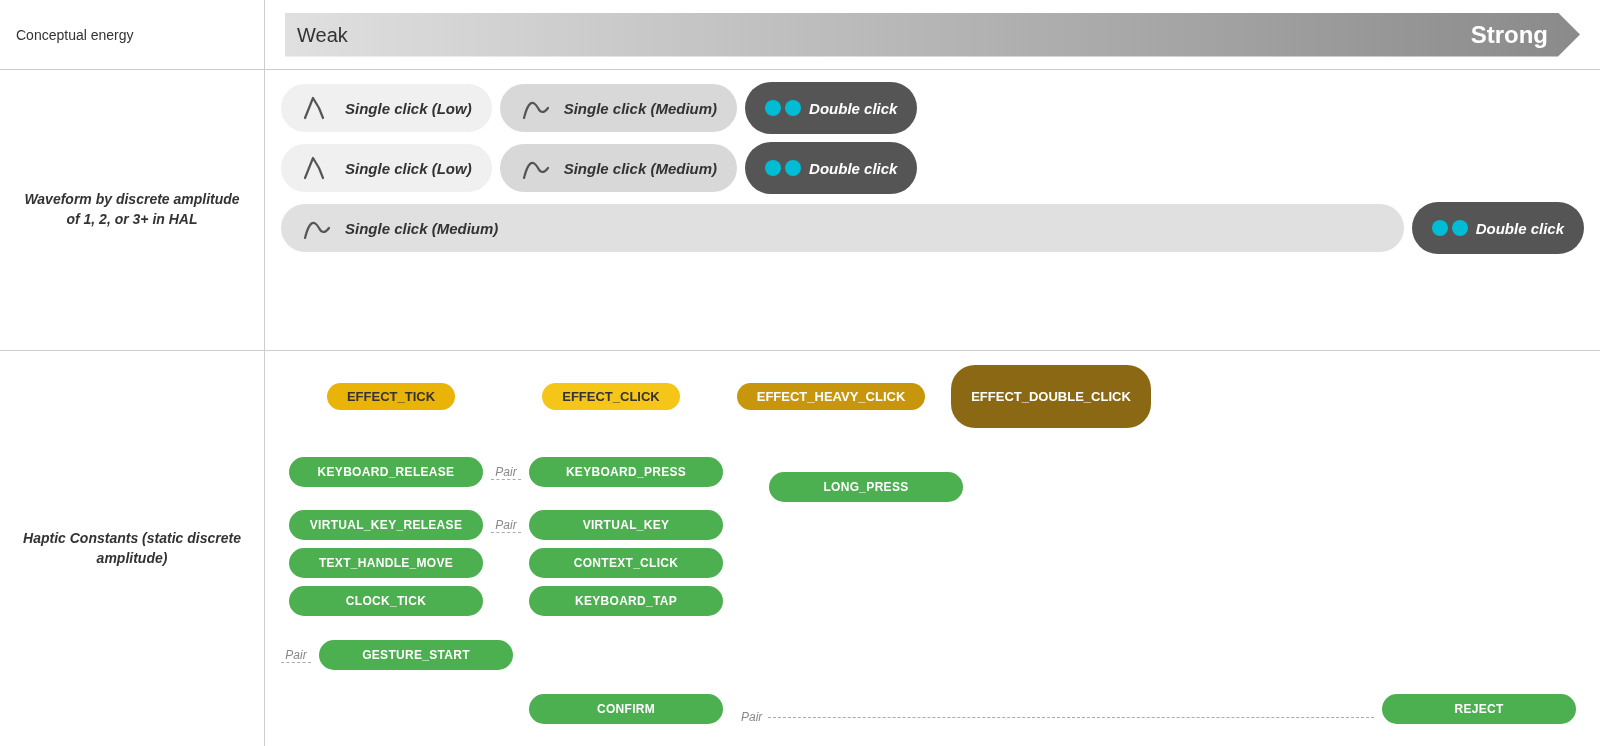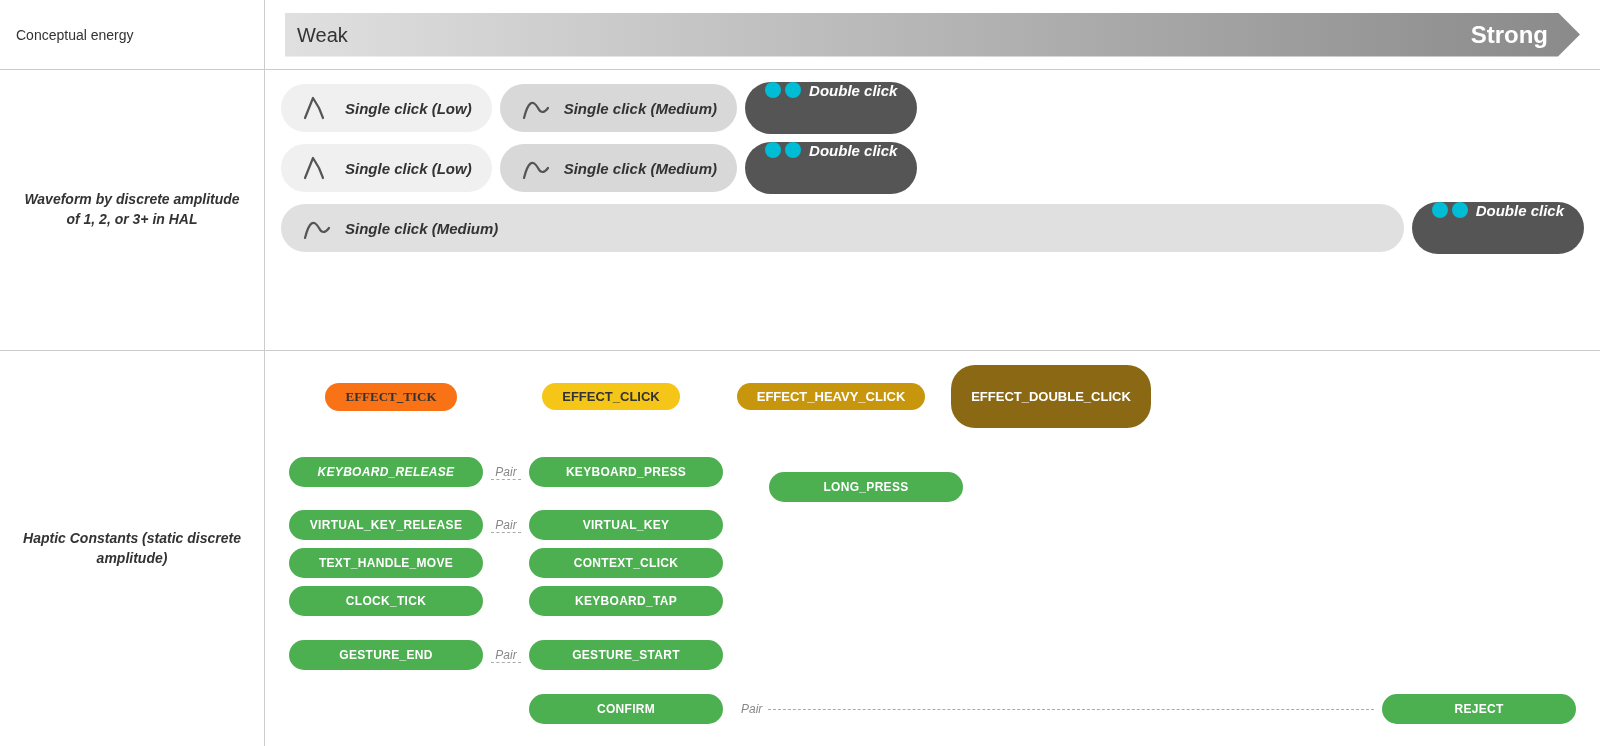--- a/index.html
+++ b/index.html
@@ -142,20 +142,21 @@
       flex-shrink: 0;
     }
 
     
     .double-click-pill {
       background: #555;
       border-radius: 30px;
       padding: 0 20px;
       height: 52px;
       display: flex;
+      align-items: center;
       gap: 8px;
       font-size: 15px;
       font-style: italic;
       font-weight: bold;
       color: #fff;
       flex-shrink: 0;
     }
 
     .double-dot-icon {
       display: flex;
@@ -193,21 +194,21 @@
     }
 
     .effect-tag {
       border-radius: 24px;
       padding: 6px 20px;
       font-size: 13px;
       font-weight: bold;
       color: #333;
     }
 
-    .effect-tag-light { background: #f97316; font-family: Liberation Serif, serif; }
+    .effect-tag-light { background: #eab308; }
     .effect-tag-medium { background: #f5c518; }
     .effect-tag-dark { background: #c8960c; color: #fff; }
 
     .haptic-btn {
       background: #4caf50;
       color: #fff;
       border-radius: 24px;
       padding: 8px 14px;
       font-size: 12px;
       font-weight: bold;
@@ -360,21 +361,21 @@
       <div class="effect-col-tag">
         <div class="effect-tag" style="background:#8b6914; color:#fff; border-radius:24px; padding:24px 20px; font-size:13px; font-weight:bold;">
           <span>EFFECT_DOUBLE_CLICK</span>
         </div>
       </div>
     </div>
 
     <div style="position:relative;">
 
       <div class="haptic-row">
-        <div style="width:210px; padding:12px 8px;font-style:italic;">
+        <div style="width:210px; padding:12px 8px;">
           <div class="haptic-btn">KEYBOARD_RELEASE</div>
         </div>
         <div style="width:30px; display:flex; flex-direction:column; align-items:center;">
           <span class="pair-text">Pair</span>
           <div style="width:1px; height:0; border-top:1.5px dashed #aaa; width:30px;"></div>
         </div>
         <div style="width:210px; padding:0 8px;">
           <div class="haptic-btn">KEYBOARD_PRESS</div>
         </div>
         <div style="width:30px;"></div>
@@ -410,33 +411,30 @@
         <div style="width:210px; padding:0 8px;">
           <div class="haptic-btn">CLOCK_TICK</div>
         </div>
         <div style="width:30px;"></div>
         <div style="width:210px; padding:0 8px;">
           <div class="haptic-btn">KEYBOARD_TAP</div>
         </div>
       </div>
 
       <div class="haptic-row">
-        <div style="width:210px; padding:0 8px;">
-          <div class="haptic-btn">GESTURE_END</div>
-        </div>
         <div style="width:30px; display:flex; flex-direction:column; align-items:center;">
           <span class="pair-text">Pair</span>
           <div style="width:30px; border-top:1.5px dashed #aaa;"></div>
         </div>
         <div style="width:210px; padding:16px 8px;">
           <div class="haptic-btn">GESTURE_START</div>
         </div>
       </div>
 
-      <div class="haptic-row" style="align-items:center;">
+      <div class="haptic-row" style="align-items:flex-end;">
         <div style="width:210px; padding:0 8px; visibility:hidden;">
           <div class="haptic-btn">GESTURE_END</div>
         </div>
         <div style="width:30px;"></div>
         <div style="width:210px; padding:0 8px;">
           <div class="haptic-btn">CONFIRM</div>
         </div>
 
         <div style="display:flex; align-items:center; flex:1;">
           <span class="pair-text" style="margin-left:10px; margin-right:6px;">Pair</span>

